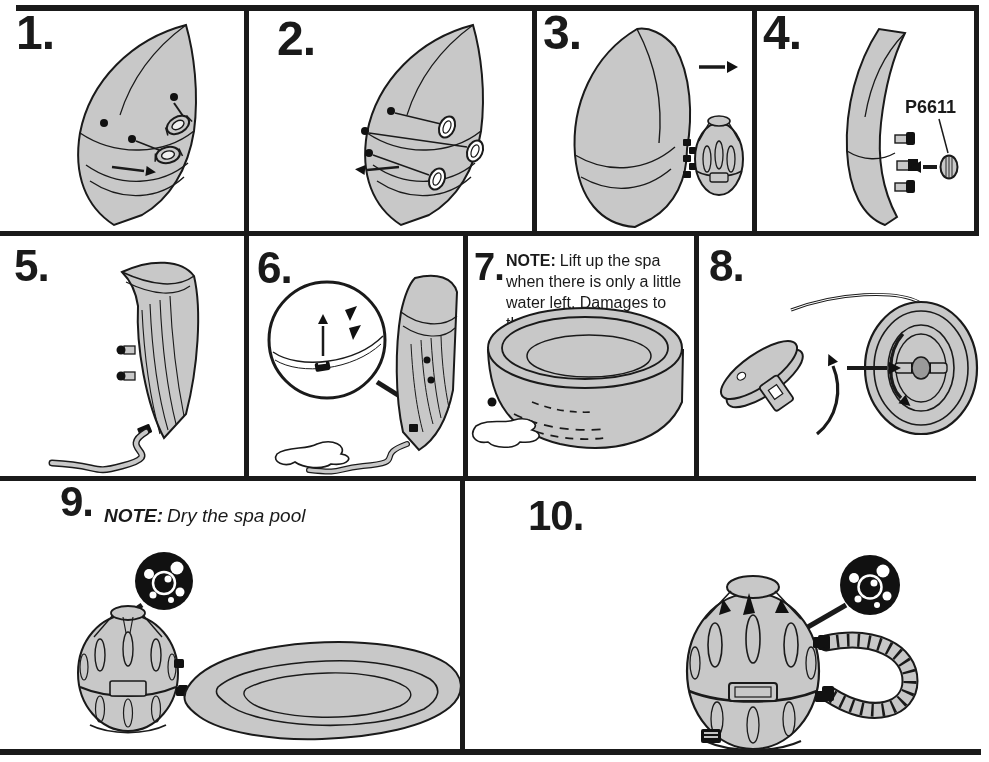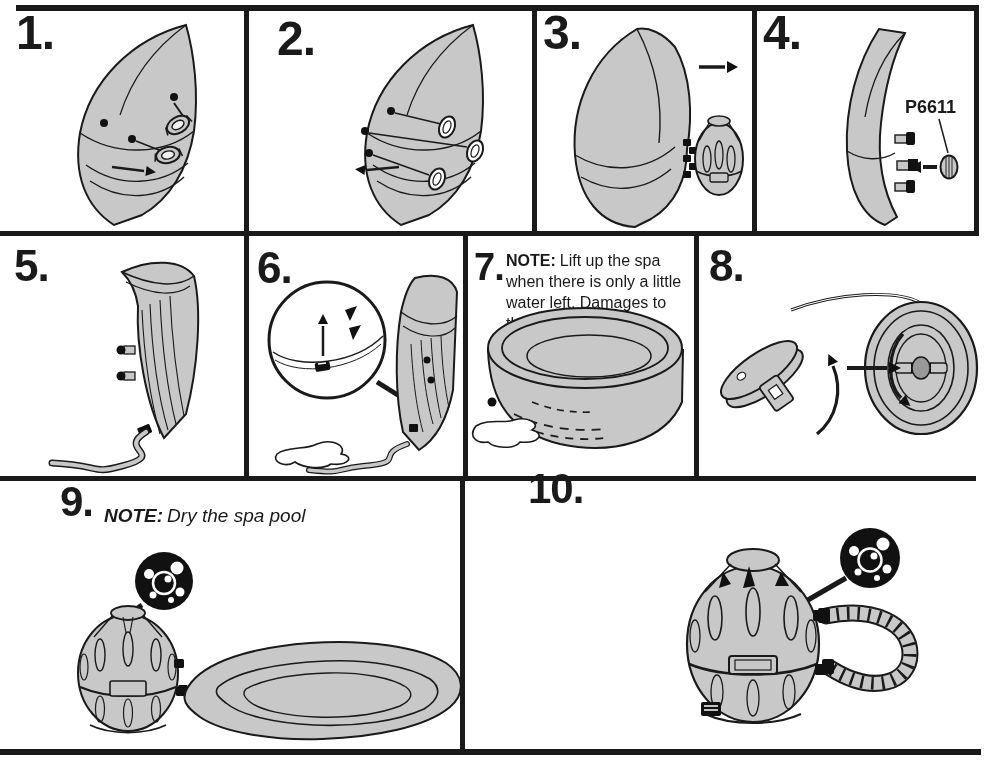--- a/index.html
+++ b/index.html
@@ -341,21 +341,21 @@
       </g>
       <g>
         <rect class="blk" x="150" y="158" width="10" height="9" rx="1.5"></rect>
         <path class="fillg" stroke-width="2" d="M160,160 C176,134 226,120 282,116 C338,112 392,120 418,136 C436,148 438,166 422,180 C398,200 348,210 294,212 C240,214 192,204 172,190 C158,180 152,172 160,160 Z"></path>
         <path class="stroke" stroke-width="1.6" d="M190,160 C208,144 252,136 298,134 C342,132 382,140 402,152 C414,161 412,172 396,182 C370,194 328,200 286,198 C246,196 212,188 198,176 C190,170 186,166 190,160 Z"></path>
         <path class="stroke" stroke-width="1.4" d="M218,162 C236,152 268,147 300,146 C334,145 364,151 378,160 C386,166 384,173 372,179 C348,188 316,191 288,190 C258,189 232,183 222,175 C216,170 214,166 218,162 Z"></path>
       </g>
     </svg>
   </div>
 
-  <div class="cell" style="left:465px;top:462px;width:524px;height:268px">
+  <div class="cell" style="left:465px;top:489px;width:524px;height:268px">
     <div class="num n42" style="left:63px;top:6px">10.</div>
     <svg style="left:153px;top:54px" width="340" height="215" viewBox="0 0 340 215">
       <line x1="228" y1="62" x2="176" y2="92" stroke="#1a1a1a" stroke-width="5"></line>
       <g transform="translate(252,42)">
         <circle class="blk" r="30"></circle>
         <circle fill="#111" stroke="#fff" stroke-width="2.5" cy="2" r="11.5"></circle>
         <circle fill="#fff" cx="4" cy="-2" r="3.5"></circle>
         <circle fill="#fff" cx="-16" cy="-7" r="5"></circle>
         <circle fill="#fff" cx="13" cy="-14" r="6.5"></circle>
         <circle fill="#fff" cx="17" cy="11" r="4.5"></circle>

